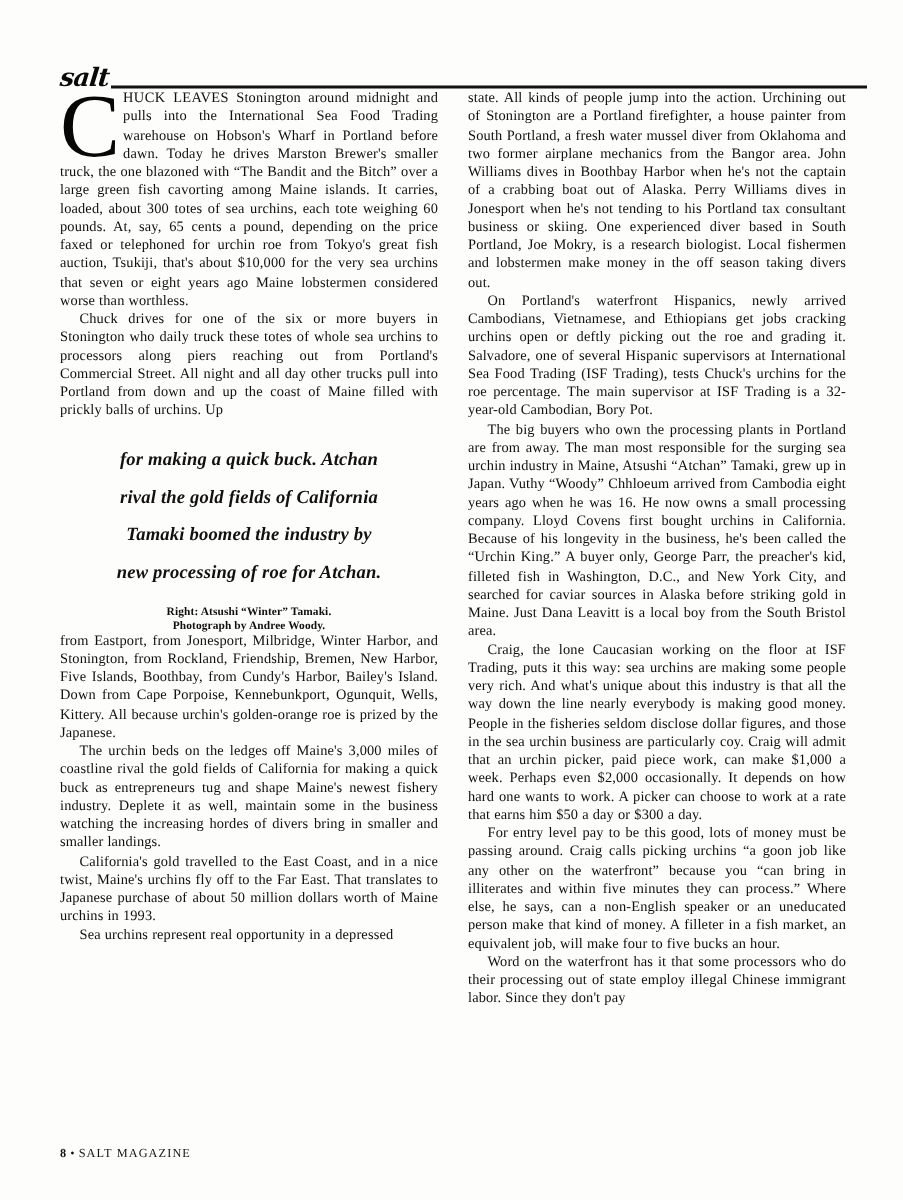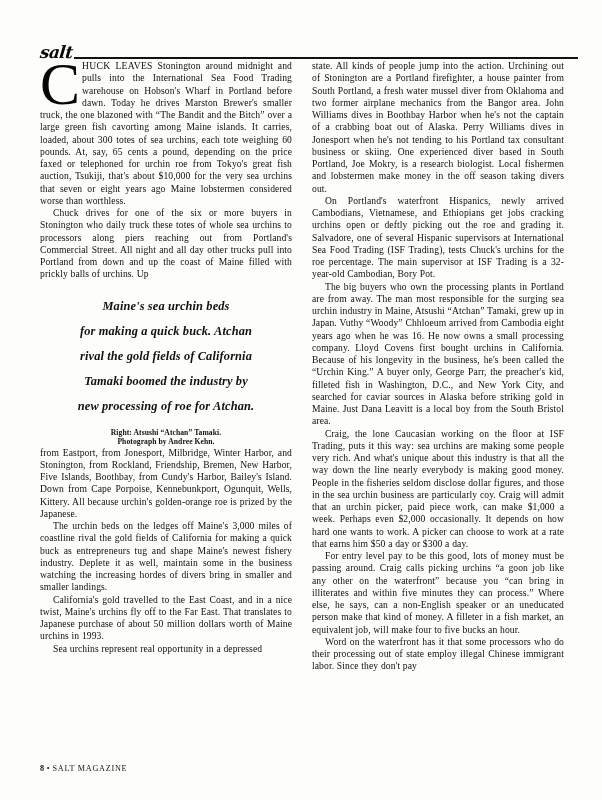--- a/index.html
+++ b/index.html
@@ -157,30 +157,29 @@
     <div class="col">
 
       <div class="opener">
         <span class="dropcap">C</span>
         <p class="body"><span class="smallcaps">HUCK LEAVES</span><span> Stonington around midnight and pulls into the International Sea Food Trading warehouse on Hobson's Wharf in Portland before dawn. Today he drives Marston Brewer's smaller truck, the one blazoned with “The Bandit and the Bitch” over a large green fish cavorting among Maine islands. It carries, loaded, about 300 totes of sea urchins, each tote weighing 60 pounds. At, say, 65 cents a pound, depending on the price faxed or telephoned for urchin roe from Tokyo's great fish auction, Tsukiji, that's about $10,000 for the very sea urchins that seven or eight years ago Maine lobstermen considered worse than worthless.</span></p>
       </div>
 
       <p class="body">Chuck drives for one of the six or more buyers in Stonington who daily truck these totes of whole sea urchins to processors along piers reaching out from Portland's Commercial Street. All night and all day other trucks pull into Portland from down and up the coast of Maine filled with prickly balls of urchins. Up</p>
 
       <div class="pullquote">
-        <span class="pq-line">Maine's sea urchin beds</span>
         <span class="pq-line">for making a quick buck. Atchan</span>
         <span class="pq-line">rival the gold fields of California</span>
         <span class="pq-line">Tamaki boomed the industry by</span>
         <span class="pq-line">new processing of roe for Atchan.</span>
       </div>
 
       <div class="credit">
-        <span>Right: Atsushi “Atchan” Tamaki.</span>
-        <span>Photograph by Andree Kehn.</span>
+        <span>Right: Atsushi “Winter” Tamaki.</span>
+        <span>Photograph by Andree Woody.</span>
       </div>
 
       <p class="body noindent after-quote">from Eastport, from Jonesport, Milbridge, Winter Harbor, and Stonington, from Rockland, Friendship, Bremen, New Harbor, Five Islands, Boothbay, from Cundy's Harbor, Bailey's Island. Down from Cape Porpoise, Kennebunkport, Ogunquit, Wells, Kittery. All because urchin's golden-orange roe is prized by the Japanese.</p>
       <p class="body">The urchin beds on the ledges off Maine's 3,000 miles of coastline rival the gold fields of California for making a quick buck as entrepreneurs tug and shape Maine's newest fishery industry. Deplete it as well, maintain some in the business watching the increasing hordes of divers bring in smaller and smaller landings.</p>
       <p class="body">California's gold travelled to the East Coast, and in a nice twist, Maine's urchins fly off to the Far East. That translates to Japanese purchase of about 50 million dollars worth of Maine urchins in 1993.</p>
       <p class="body">Sea urchins represent real opportunity in a depressed</p>
     </div>
 
     <div class="col">
       <p class="body noindent">state. All kinds of people jump into the action. Urchining out of Stonington are a Portland firefighter, a house painter from South Portland, a fresh water mussel diver from Oklahoma and two former airplane mechanics from the Bangor area. John Williams dives in Boothbay Harbor when he's not the captain of a crabbing boat out of Alaska. Perry Williams dives in Jonesport when he's not tending to his Portland tax consultant business or skiing. One experienced diver based in South Portland, Joe Mokry, is a research biologist. Local fishermen and lobstermen make money in the off season taking divers out.</p>

